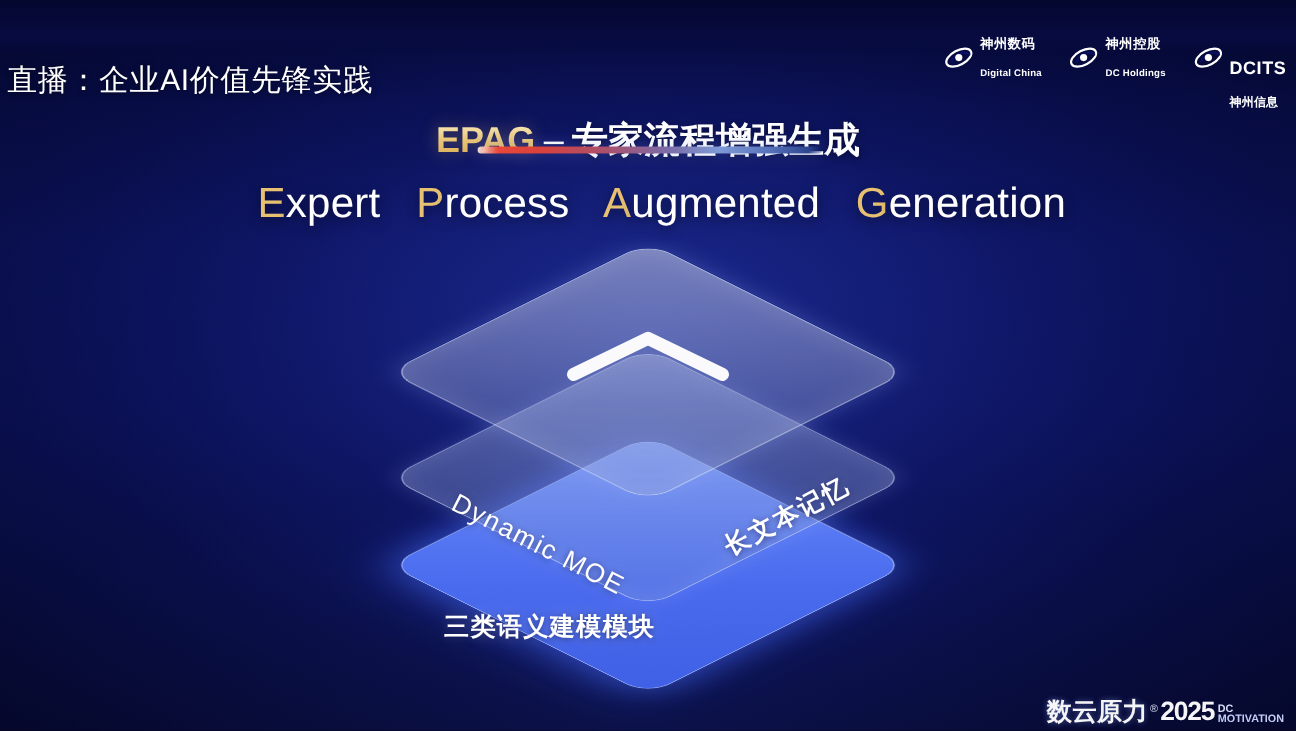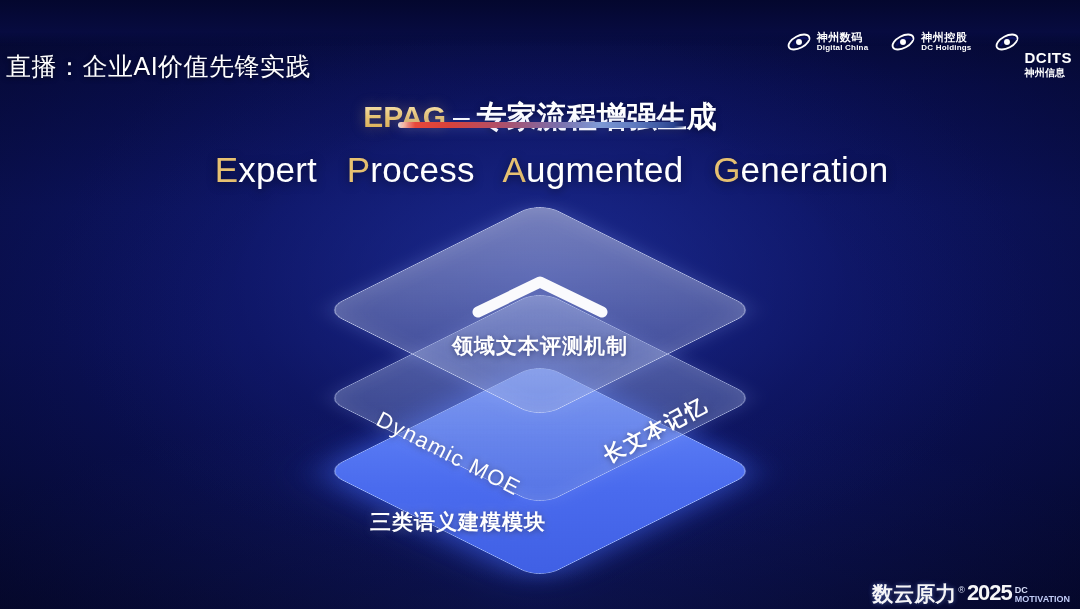--- a/index.html
+++ b/index.html
@@ -63,21 +63,21 @@
   
   .logos{
     position:absolute; right:8px; top:6px;
     display:flex; align-items:center; gap:22px;
     z-index:7;
   }
   .logo{ display:flex; align-items:center; gap:5px; }
   .logo .mark{ width:26px; height:26px; flex:0 0 26px; }
   .logo .txt{ display:flex; flex-direction:column; line-height:1.12; }
   .logo .t1{ font-size:11px; font-weight:bold; color:#ffffff; white-space:nowrap; letter-spacing:0.5px;}
-  .logo .t2{ font-size:8px; font-weight:bold; color:#ffffff; white-space:nowrap; letter-spacing:0.2px;}
+  .logo .t2{ font-size:8px; font-weight:bold; color:#ffffff; white-space:nowrap; letter-spacing:0.2px;margin-top:13px;}
   .logo.dcits .t1{ font-size:15px; letter-spacing:0.5px;margin-top:44px; }
   .logo.dcits .t2{ font-size:10px; }
 
   
   .headline{
     position:absolute; left:0; top:55px; width:1080px;
     text-align:center; z-index:5;
     font-size:30px; font-weight:bold; white-space:nowrap;margin-top:42px;
   }
   .headline .epag{
@@ -298,21 +298,20 @@
     <div class="layer" id="layer-top"></div>
   </div>
 
   <span class="chevron">
     <svg viewBox="0 0 144 48" width="144" height="48">
       <path d="M10 40 L72 10 L134 40" fill="none" stroke="#ffffff" stroke-width="11" stroke-linecap="round" stroke-linejoin="round" opacity="0.97"></path>
     </svg>
   </span>
 
   <div class="labelwrap">
-    <div class="lbl" id="lbl-top">领域文本评测机制</div>
     <div class="lbl" id="lbl-moe">Dynamic  MOE</div>
     <div class="lbl" id="lbl-mem">长文本记忆</div>
     <div class="lbl" id="lbl-bot">三类语义建模模块</div>
   </div>
 
   <div class="watermark">
     <span class="cn">数云原力</span>
     <span class="reg">®</span>
     <span class="yr">2025</span>
     <span class="dcwrap">

